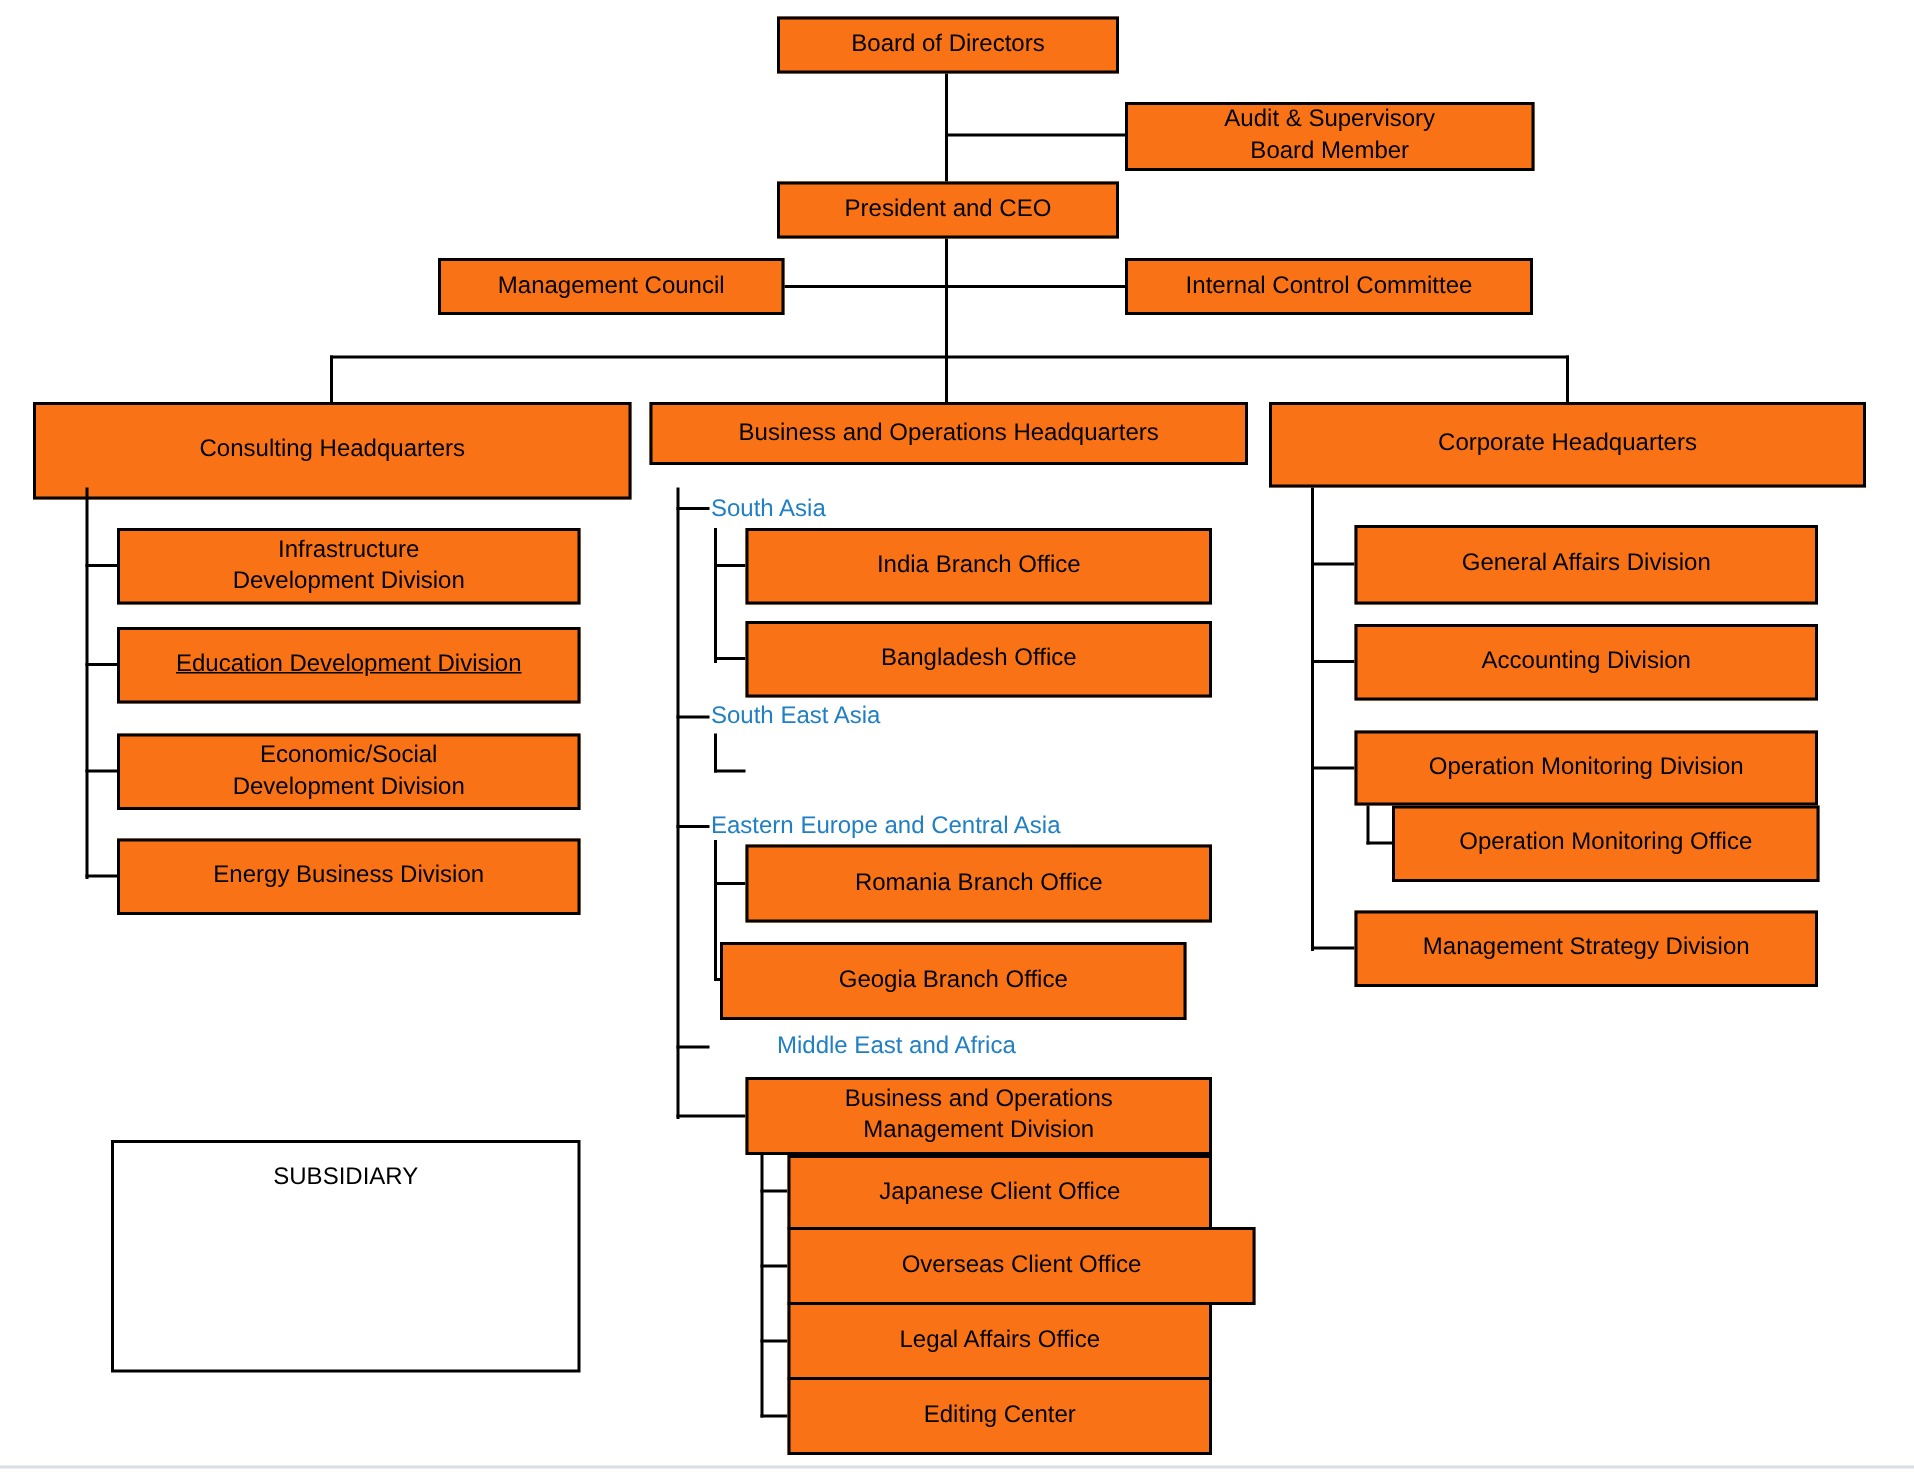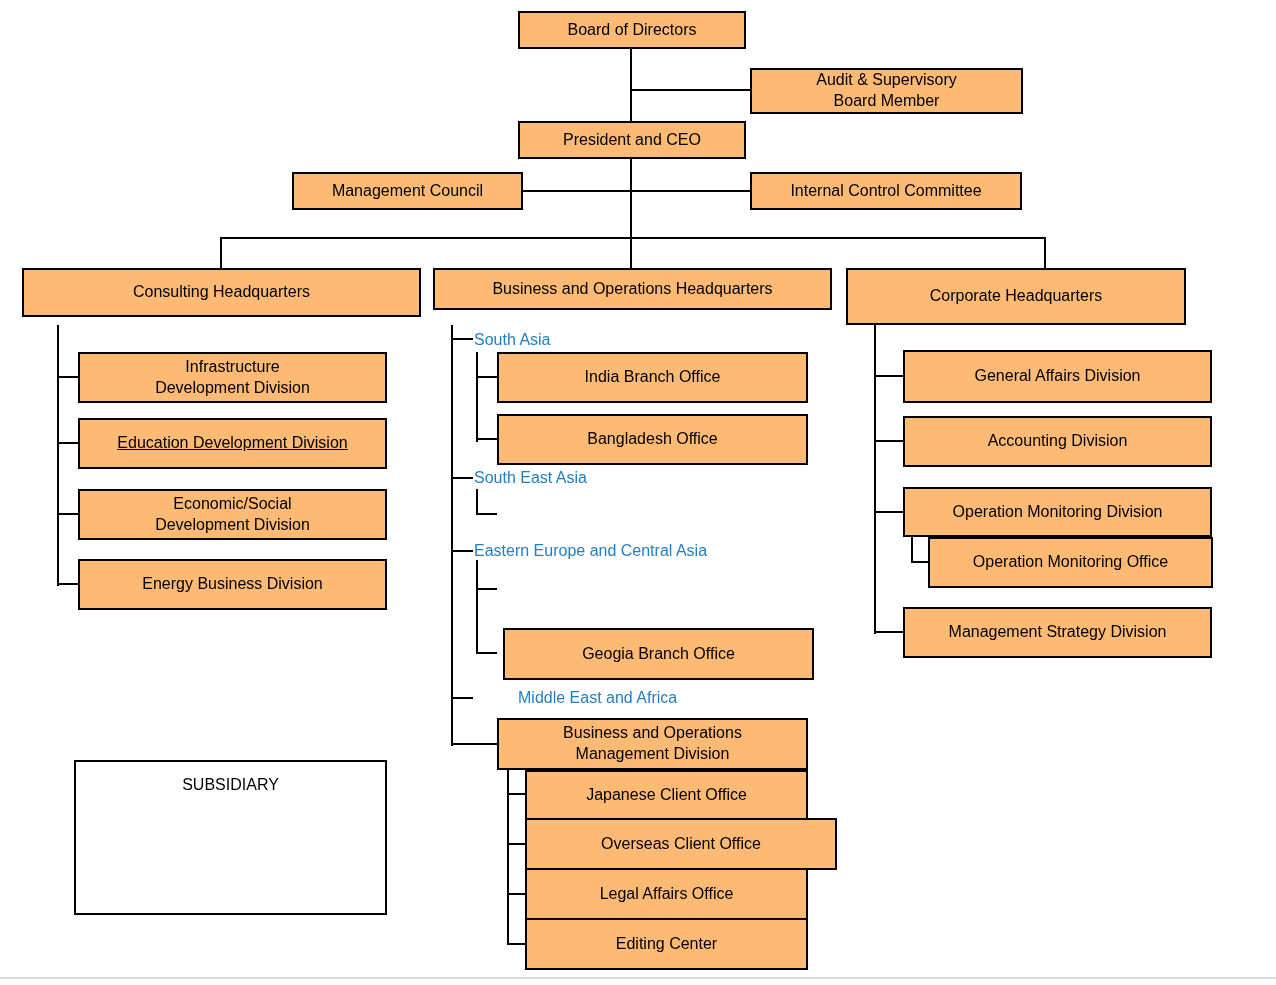--- a/index.html
+++ b/index.html
@@ -2,21 +2,21 @@
 <html style="--color-line: #000000; --color-accent-blue: #217FC4; --color-page-edge: #D9DEE4;"><head>
 <meta charset="utf-8">
 <style>
   html,body{margin:0;padding:0;background:#ffffff;}
   .canvas{
     position:relative;width:1276px;height:985px;background:#ffffff;
     font-family:"Liberation Sans",sans-serif;color:#000;overflow:hidden;
   }
   .box{
     position:absolute;box-sizing:border-box;border:2px solid var(--color-line,#000);
-    background:#fdba74;display:flex;align-items:center;justify-content:center;
+    background:#f97316;display:flex;align-items:center;justify-content:center;
     text-align:center;font-size:16px;line-height:1.3;white-space:pre-line;padding:2px 6px;
   }
   .hline,.vline{position:absolute;background:var(--color-line,#000);}
   .hline{height:2px;}
   .vline{width:2px;}
   .region-label{
     position:absolute;color:var(--color-accent-blue,#217FC4);font-size:16px;
     line-height:1.1;white-space:nowrap;
   }
   .subsidiary-box{
@@ -46,25 +46,25 @@
 
   <div class="vline" style="left:630px;top:49px;height:72px;"></div>
   <div class="hline" style="left:631px;top:89px;width:119px;"></div>
   <div class="vline" style="left:630px;top:159px;height:80px;"></div>
   <div class="hline" style="left:523px;top:190px;width:227px;"></div>
   <div class="hline" style="left:220px;top:237px;width:826px;"></div>
   <div class="vline" style="left:220px;top:237px;height:31px;"></div>
   <div class="vline" style="left:630px;top:237px;height:31px;"></div>
   <div class="vline" style="left:1044px;top:237px;height:31px;"></div>
 
-  <div class="box" style="left:22px;top:268px;width:399px;height:49px;">Consulting Headquarters</div>
+  <div class="box" style="left:22px;top:268px;width:399px;height:65px;">Consulting Headquarters</div>
 
   <div class="box" style="left:433px;top:268px;width:399px;height:42px;">Business and Operations Headquarters</div>
 
-  <div class="box" style="left:846px;top:268px;width:340px;height:57px;">Corporate Headquarters</div>
+  <div class="box" style="left:846px;top:268px;width:398px;height:57px;">Corporate Headquarters</div>
 
   <div class="vline" style="left:57px;top:325px;height:261px;"></div>
   <div class="hline" style="left:57px;top:376px;width:23px;"></div>
   <div class="hline" style="left:57px;top:442px;width:23px;"></div>
   <div class="hline" style="left:57px;top:513px;width:23px;"></div>
   <div class="hline" style="left:57px;top:583px;width:23px;"></div>
 
   <div class="box" style="left:78px;top:352px;width:309px;height:51px;">Infrastructure
 Development Division</div>
   <div class="box" style="left:78px;top:418px;width:309px;height:51px;text-decoration:underline;">Education Development Division</div>
@@ -86,21 +86,22 @@
   <div class="box" style="left:497px;top:414px;width:311px;height:51px;">Bangladesh Office</div>
 
   <div class="region-label" style="left:474px;top:469px;">South East Asia</div>
   <div class="vline" style="left:476px;top:489px;height:26px;"></div>
   <div class="hline" style="left:476px;top:513px;width:21px;"></div>
 
   <div class="region-label" style="left:474px;top:542px;">Eastern Europe and Central Asia</div>
   <div class="vline" style="left:476px;top:560px;height:94px;"></div>
   <div class="hline" style="left:476px;top:588px;width:21px;"></div>
   <div class="hline" style="left:476px;top:652px;width:21px;"></div>
-  <div class="box" style="left:503px;top:628px;width:311px;height:52px;">Geogia Branch Office</div>
+  <div class="box" style="left:497px;top:563px;width:311px;height:52px;">Romania Branch Office</div>
+  <div class="box" style="left:480px;top:628px;width:311px;height:52px;">Geogia Branch Office</div>
 
   <div class="region-label" style="left:474px;top:689px;margin-left:44px;">Middle East and Africa</div>
 
   <div class="hline" style="left:451px;top:743px;width:46px;"></div>
   <div class="box" style="left:497px;top:718px;width:311px;height:52px;">Business and Operations
 Management Division</div>
 
   <div class="vline" style="left:507px;top:770px;height:175px;"></div>
   <div class="hline" style="left:507px;top:793px;width:18px;"></div>
   <div class="hline" style="left:507px;top:843px;width:18px;"></div>

